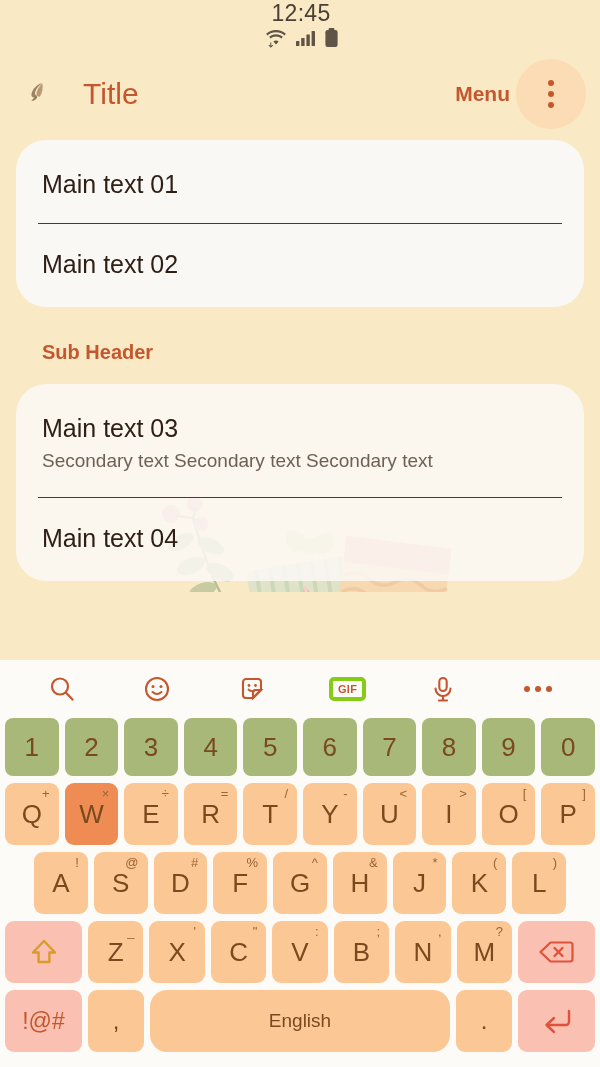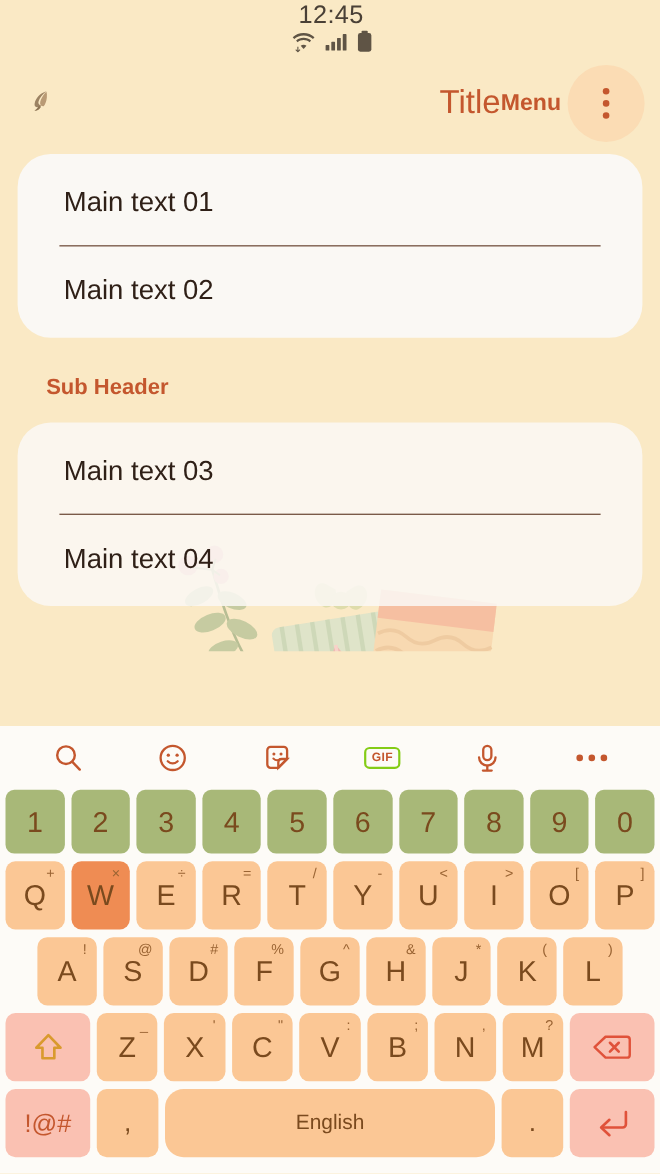--- a/index.html
+++ b/index.html
@@ -34,21 +34,21 @@
     display: flex;
     align-items: center;
     padding: 0 14px 0 16px;
     position: relative;
   }
   .back-btn {
     width: 44px; height: 44px;
     display: flex; align-items: center; justify-content: center;
     flex: 0 0 auto;
   }
-  .titles { margin-left: 10px; flex: 1 1 auto; min-width: 0; text-align: right; }
+  .titles { margin-left: 23px; flex: 1 1 auto; min-width: 0; }
   .title-main {
     font-size: 30px;
     color: #c4572e;
     line-height: 1.06;
     font-weight: 400;
   }
   .title-sub {
     font-size: 18px;
     color: #c9a183;
     line-height: 1.35;
@@ -87,21 +87,21 @@
     top: 350px;
     width: 330px; height: 200px;
     opacity: .62;
     pointer-events: none;
   }
   .card {
     position: relative;
     margin: 0 16px;
     background: #faf8f4;
     border-radius: 30px;
-    padding: 4px 16px;
+    padding: 4px 0;
     z-index: 2;
   }
   .card.translucent { background: rgba(250,248,244,.86); }
   .card + .sub-header { margin-top: 0; }
   .row {
     padding: 26px 26px 24px 26px;
     position: relative;
   }
   .row-main {
     font-size: 25px;
@@ -182,21 +182,21 @@
   .row-qwerty .key { flex: 1 1 0; }
   .row-asdf { padding: 0 29px; }
   .row-zxcv .key.special { flex: 0 0 77px; }
   .row-bottom .key { height: 62px; }
   .key.symkey { flex: 0 0 77px; font-size: 23px; color: #c4572e; }
   .key.comma, .key.period { flex: 0 0 56px; font-size: 24px; }
   .key.space { flex: 1 1 auto; font-size: 19px; color: #7a4a1e; border-radius: 17px; }
   .key.enter { flex: 0 0 77px; }
   .key.backspace { flex: 0 0 77px; }
   .gif-box {
-    border: 2px solid #84cc16;
+    border: 4px solid #84cc16;
     border-radius: 5px;
     padding: 2px 5px;
     font-size: 11px;
     font-weight: 700;
     color: #c4572e;
     letter-spacing: .3px;
   }
   .dots-icon { display: flex; gap: 5px; }
   .dots-icon i { width: 6px; height: 6px; border-radius: 50%; background: #c4572e; }
 </style>
@@ -333,20 +333,21 @@
     <div class="row">
       <div class="row-main">Main text 02</div>
     </div>
   </div>
 
   <div class="sub-header">Sub Header</div>
 
   <div class="card translucent">
     <div class="row">
       <div class="row-main">Main text 03</div>
+      <div class="row-secondary">Secondary text Secondary text Secondary text</div>
     </div>
     <div class="divider"></div>
     <div class="row">
       <div class="row-main">Main text 04</div>
     </div>
   </div>
 </div>
 
 <div class="keyboard">
 

